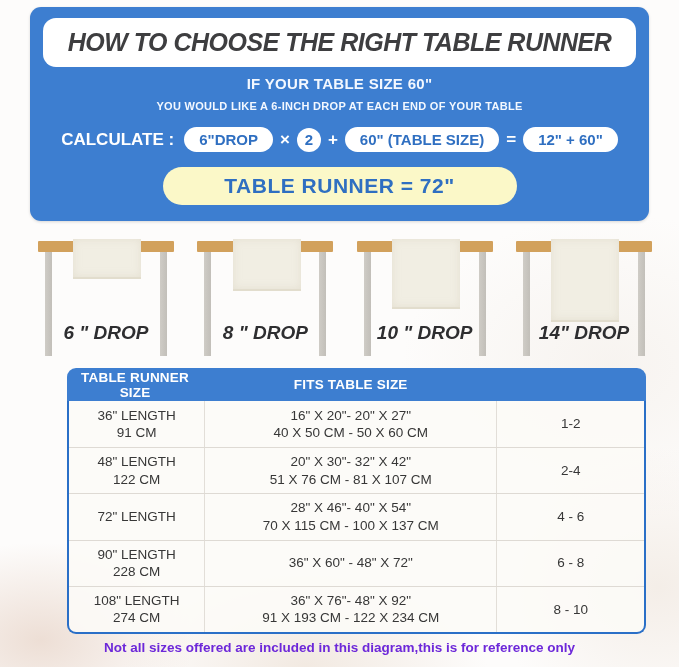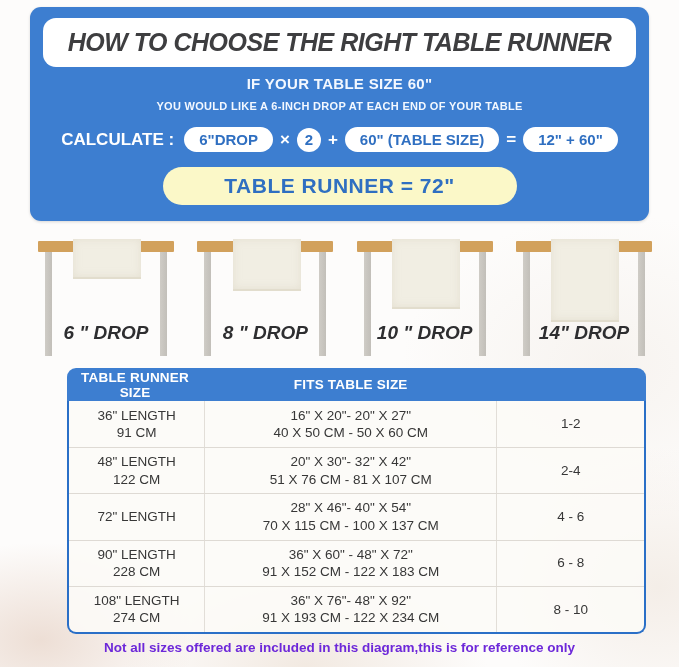--- a/index.html
+++ b/index.html
@@ -217,21 +217,20 @@
       <div class="cell c3">4 - 6</div>
     </div>
 
     <div class="row">
       <div class="cell c1">
         <div>90" LENGTH</div>
         <div>228 CM</div>
       </div>
       <div class="cell c2">
         <div>36" X 60" - 48" X 72"</div>
-        <div>91 X 152 CM - 122 X 183 CM</div>
       </div>
       <div class="cell c3">6 - 8</div>
     </div>
 
     <div class="row">
       <div class="cell c1">
         <div>108" LENGTH</div>
         <div>274 CM</div>
       </div>
       <div class="cell c2">

